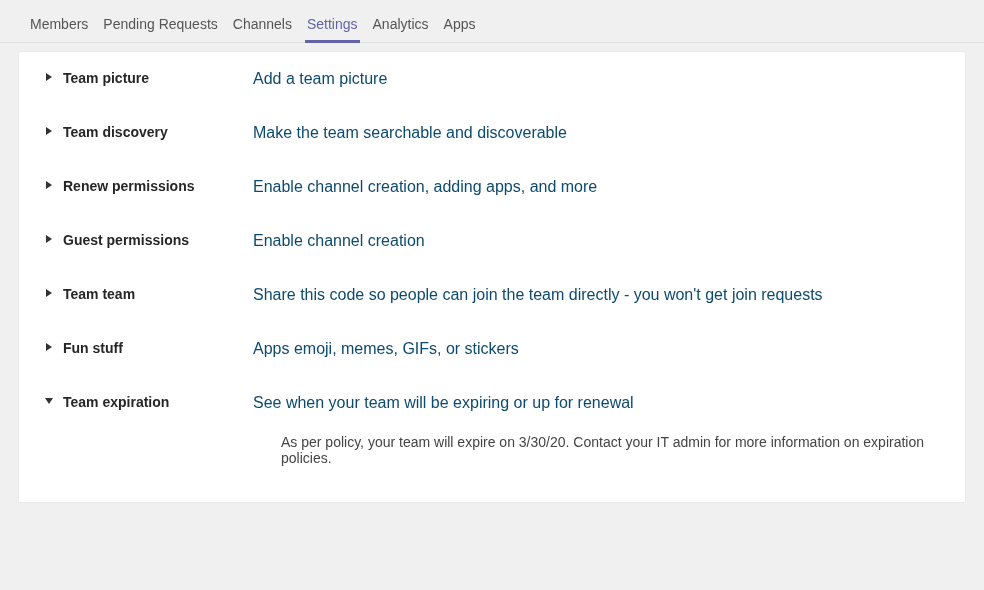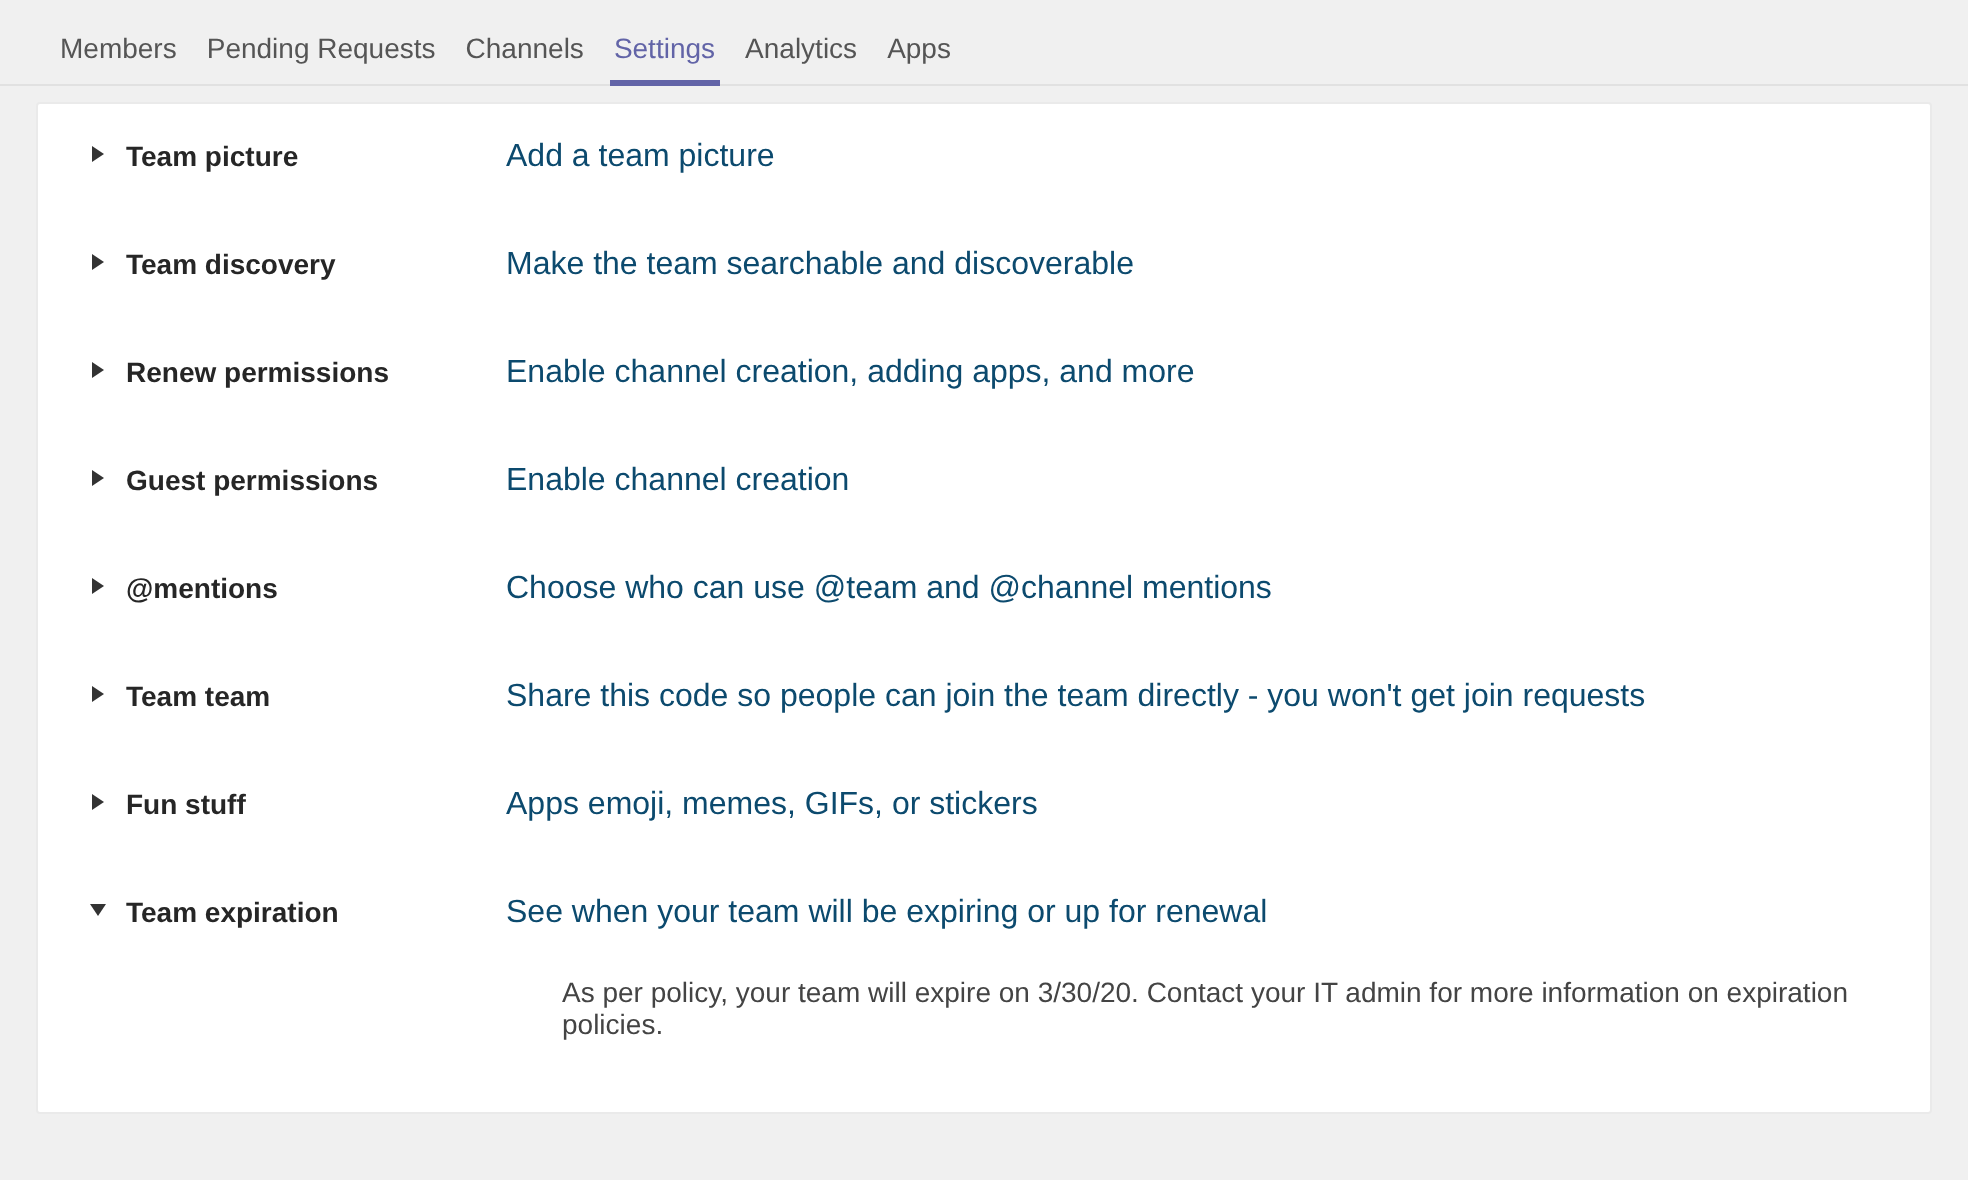--- a/index.html
+++ b/index.html
@@ -155,31 +155,20 @@
       <span class="chevron">
         <svg width="8" height="8" viewBox="0 0 8 8">
             <polygon points="1,0 7,4 1,8" fill="#333"></polygon>
           </svg>
       </span>
       <span class="section-title">Guest permissions</span>
     </div>
     <div class="section-desc">Enable channel creation</div>
   </div>
 
-  <div class="section">
-    <div class="section-header">
-      <span class="chevron">
-        <svg width="8" height="8" viewBox="0 0 8 8">
-            <polygon points="1,0 7,4 1,8" fill="#333"></polygon>
-          </svg>
-      </span>
-      <span class="section-title">@mentions</span>
-    </div>
-    <div class="section-desc">Choose who can use @team and @channel mentions</div>
-  </div>
 
   <div class="section">
     <div class="section-header">
       <span class="chevron">
         <svg width="8" height="8" viewBox="0 0 8 8">
             <polygon points="1,0 7,4 1,8" fill="#333"></polygon>
           </svg>
       </span>
       <span class="section-title">Team team</span>
     </div>

